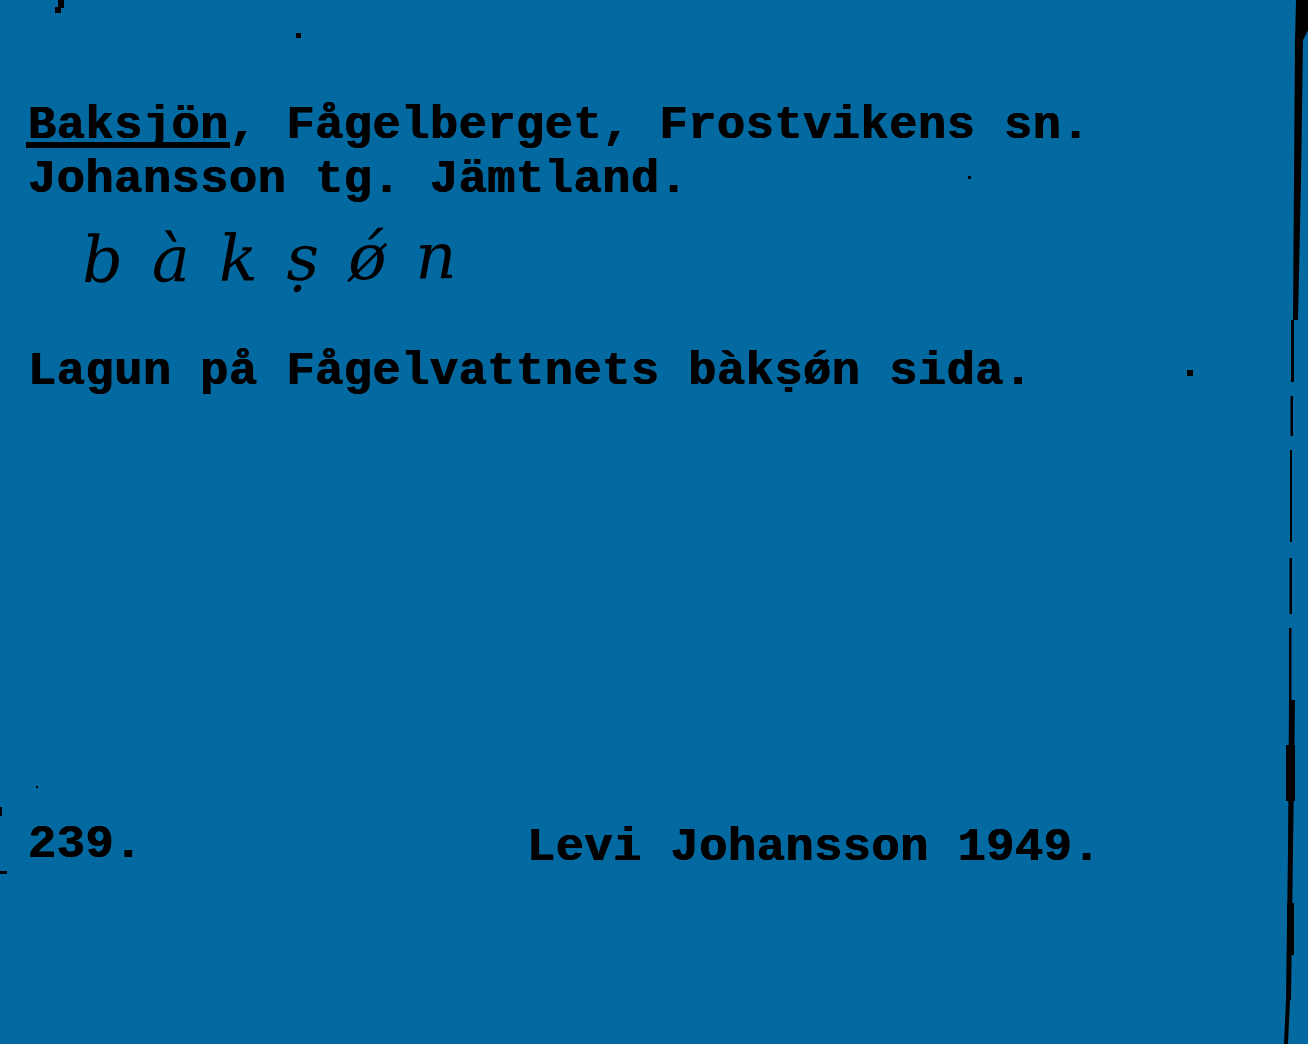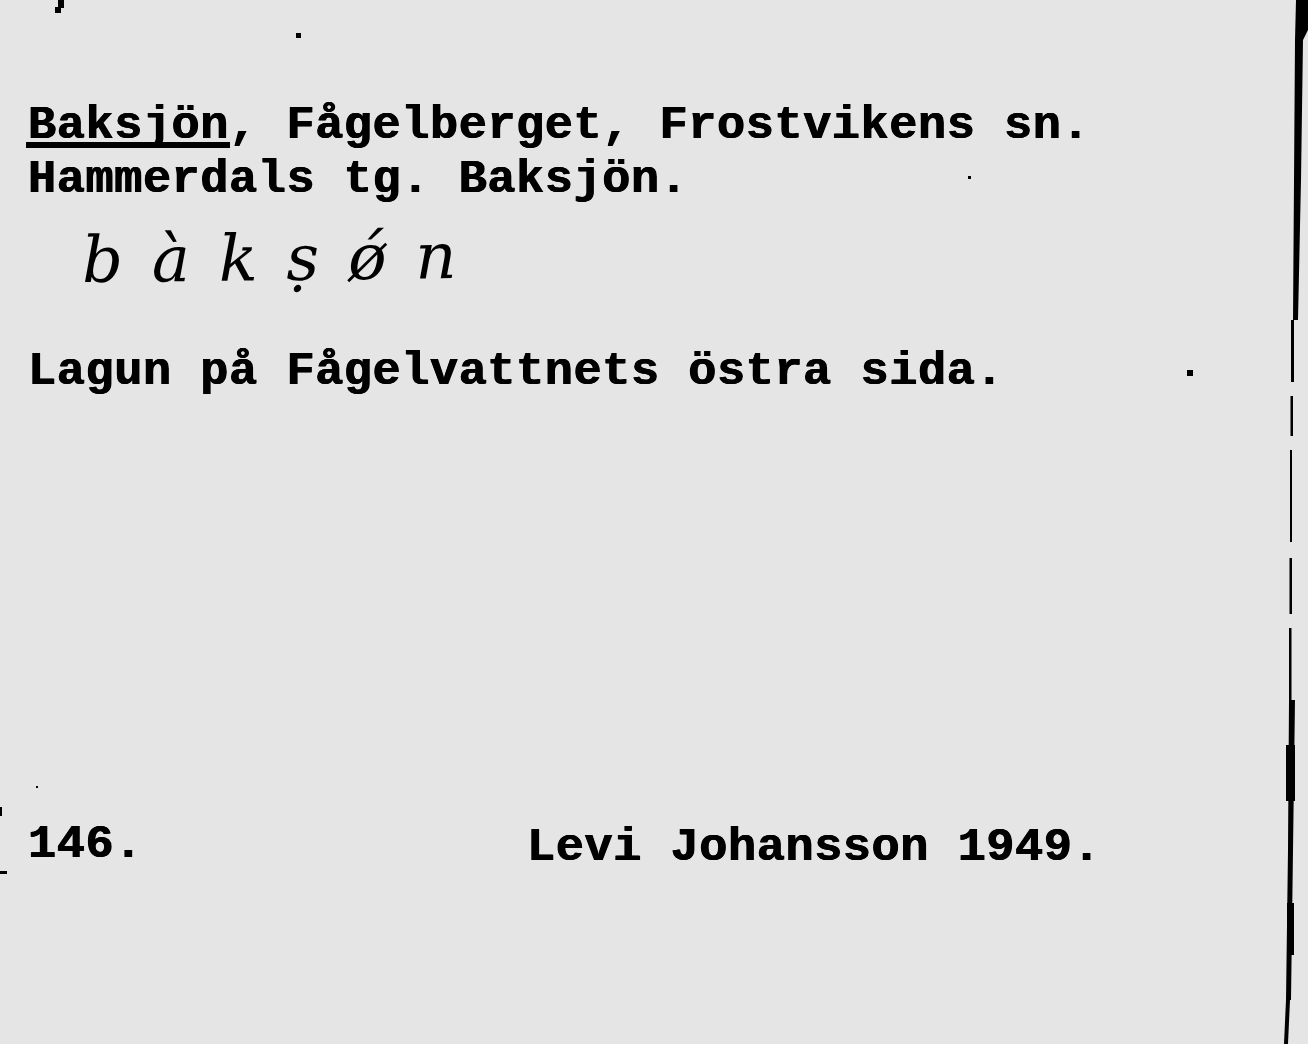--- a/index.html
+++ b/index.html
@@ -5,21 +5,21 @@
   * { margin: 0; padding: 0; box-sizing: border-box; }
   html, body {
     width: 1308px; height: 1044px;
     background: #ffffff;
     overflow: hidden;
     font-family: "Liberation Mono", monospace;
   }
   .card {
     position: relative;
     width: 1308px; height: 1044px;
-    background: #e5e5e5;
+    background: #0369a1;
     color: #000000;
   }
   .tw {
     position: absolute;
     font-family: "Liberation Mono", monospace;
     font-weight: bold;
     font-size: 47px;
     line-height: 54px;
     letter-spacing: 0.5px;
     color: #000000;
@@ -61,27 +61,27 @@
 </head>
 <body>
 
 <div class="card">
 
   <div class="tw heading-line1">
     <span>Baksjön</span><span>, Fågelberget, Frostvikens sn.</span>
   </div>
   <div class="underline-mark"></div>
 
-  <div class="tw heading-line2">Hammerdals tg. Baksjön.</div>
+  <div class="tw heading-line2">Johansson tg. Jämtland.</div>
 
   <div class="phonetic">bàkṣǿn</div>
 
-  <div class="tw description">Lagun på Fågelvattnets östra sida.</div>
+  <div class="tw description">Lagun på Fågelvattnets bàkṣǿn sida.</div>
 
-  <div class="tw card-number">146.</div>
+  <div class="tw card-number">239.</div>
   <div class="tw attribution">Levi Johansson 1949.</div>
 
   <div class="speck" style="left:58px; top:0; width:6px; height:8px;"></div>
   <div class="speck" style="left:55px; top:7px; width:6px; height:6px;"></div>
   <div class="speck" style="left:296px; top:33px; width:5px; height:5px;"></div>
   <div class="speck" style="left:968px; top:176px; width:3px; height:3px;"></div>
   <div class="speck" style="left:1187px; top:370px; width:6px; height:6px;"></div>
   <div class="speck" style="left:0; top:807px; width:2px; height:9px;"></div>
   <div class="speck" style="left:36px; top:786px; width:2px; height:2px;"></div>
   <div class="speck" style="left:0; top:871px; width:7px; height:3px;"></div>

